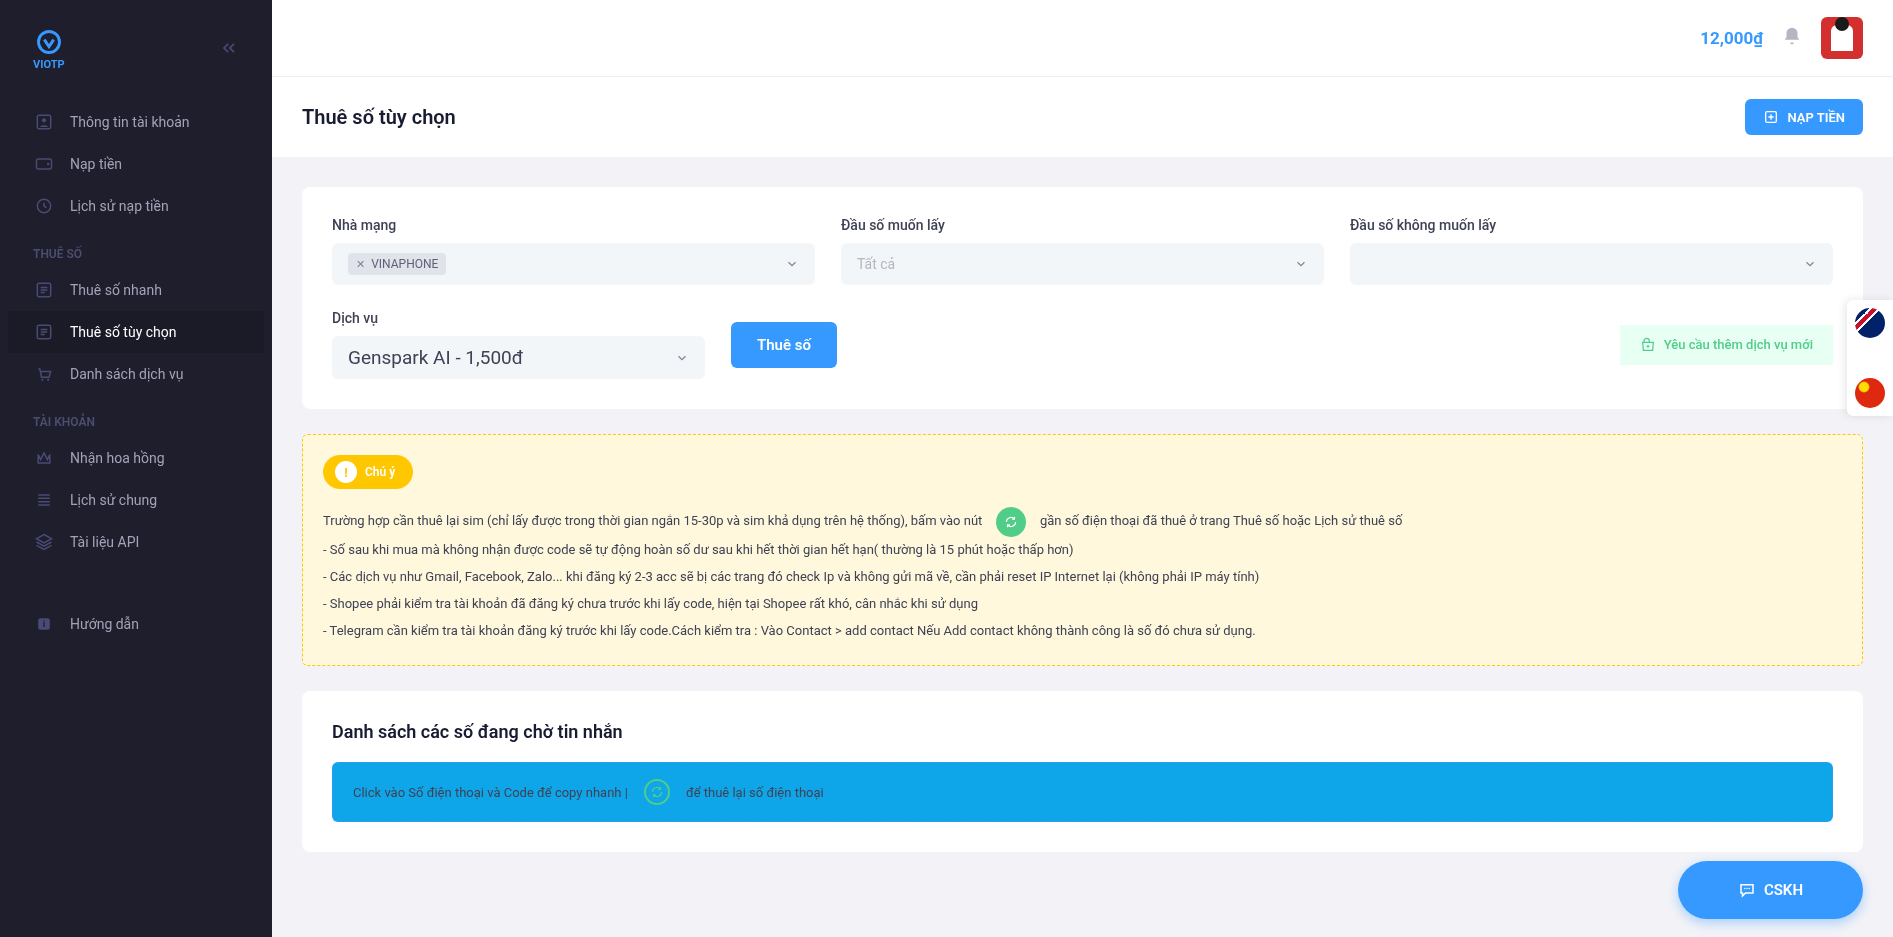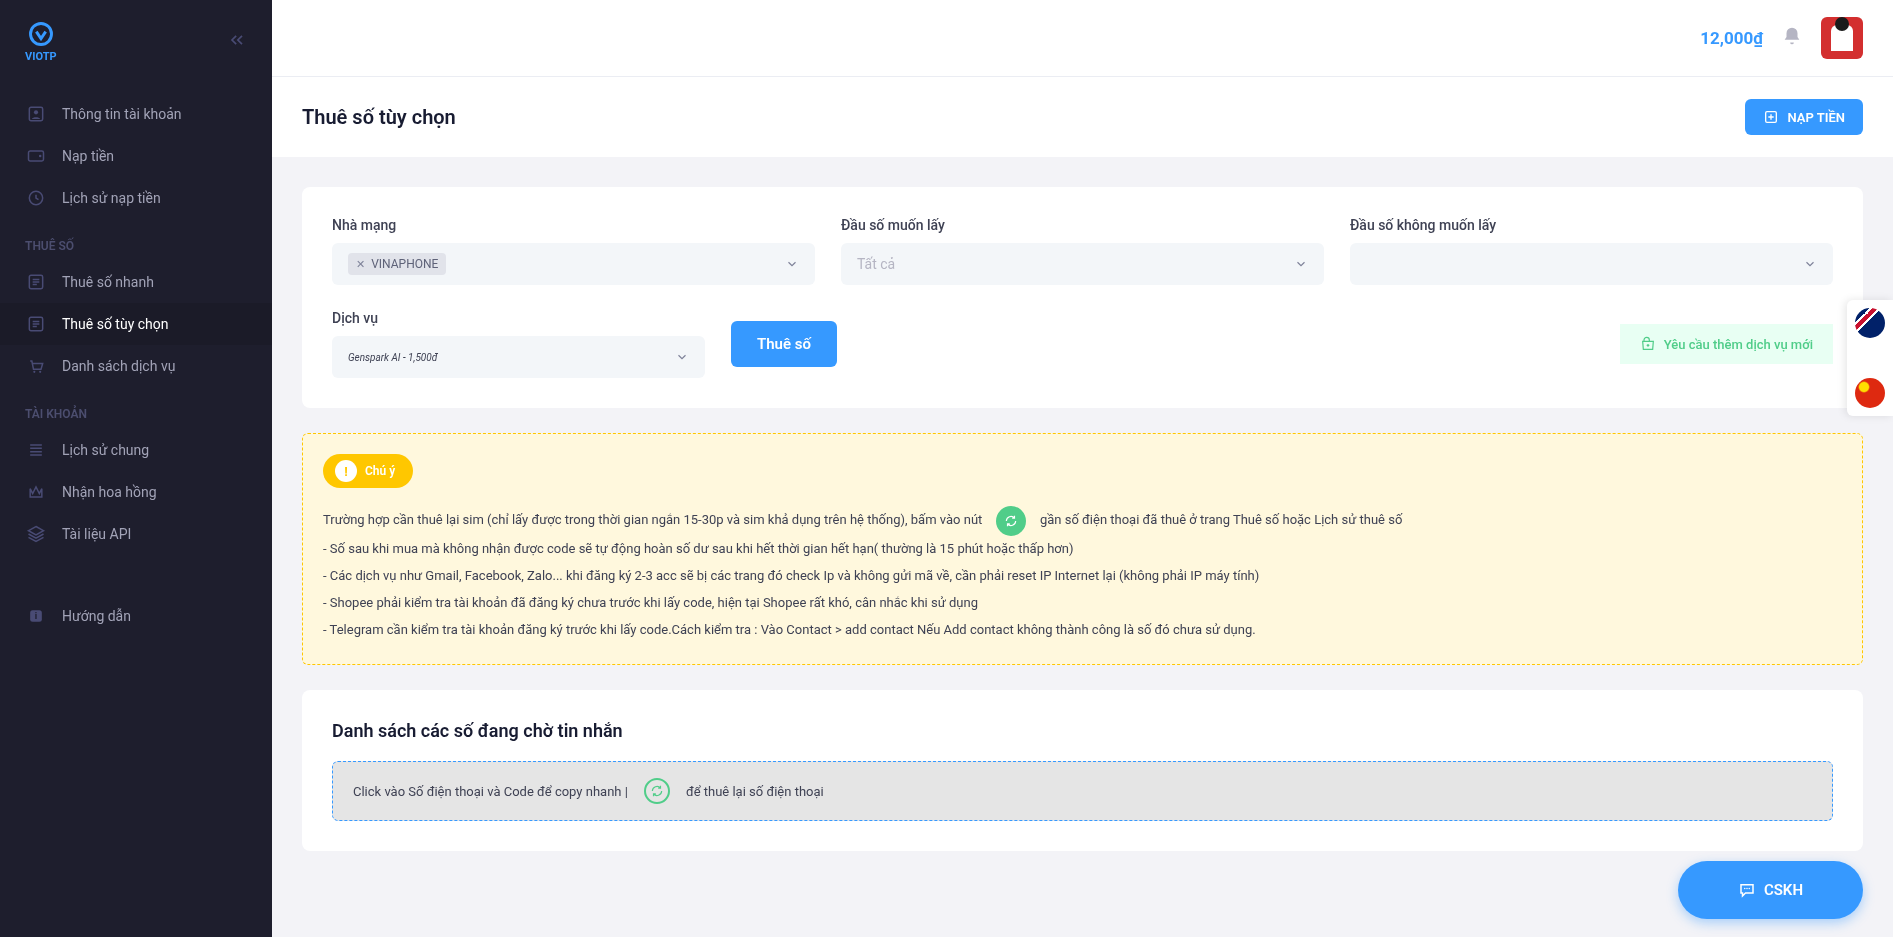--- a/index.html
+++ b/index.html
@@ -1,18 +1,18 @@
 <!DOCTYPE html>
 <html><head>
 <meta charset="utf-8">
 <style>
 * { margin: 0; padding: 0; box-sizing: border-box; font-family: -apple-system, BlinkMacSystemFont, 'Segoe UI', Roboto, sans-serif; }
 body { background: #f3f3f7; display: flex; height: 100vh; overflow: hidden; }
 
-.sidebar { width: 272px; background: #1e1e2d; color: #a2a3b7; display: flex; flex-direction: column; padding: 0; flex-shrink: 0; }
+.sidebar { width: 272px; background: #1e1e2d; color: #a2a3b7; display: flex; flex-direction: column; padding: 8px; flex-shrink: 0; }
 .sidebar-header { display: flex; align-items: center; justify-content: space-between; padding: 20px 25px; }
 .logo-wrap { display: flex; flex-direction: column; align-items: center; }
 .logo { width: 28px; height: 28px; }
 .logo-text { font-size: 11px; font-weight: 700; color: #3699ff; margin-top: 2px; }
 .collapse-btn { color: #494b74; cursor: pointer; }
 
 .sidebar-menu { padding: 10px 0; overflow-y: auto; }
 .menu-item { display: flex; align-items: center; padding: 10px 25px; color: #a2a3b7; cursor: pointer; font-size: 14px; }
 .menu-item.active { background: #1b1b28; color: #fff; }
 .menu-item .icon { width: 22px; height: 22px; margin-right: 15px; display: flex; align-items: center; justify-content: center; font-size: 18px; color: #494b74; }
@@ -32,39 +32,39 @@
 
 .content { padding: 30px; overflow-y: auto; flex: 1; }
 .card { background: #fff; border-radius: 8px; padding: 30px; margin-bottom: 25px; }
 
 .form-row { display: flex; gap: 26px; margin-bottom: 25px; }
 .form-row:last-child { margin-bottom: 0; }
 .form-group { flex: 1; }
 .form-label { font-size: 14px; font-weight: 500; color: #3f4254; margin-bottom: 10px; display: block; }
 .select-box { background: #f3f6f9; border: none; border-radius: 6px; padding: 10px 16px; display: flex; align-items: center; justify-content: space-between; min-height: 42px; cursor: pointer; }
 .select-box .placeholder { color: #b5b5c3; font-size: 14px; }
-.select-box .value { color: #3f4254; font-size: 10px; font-style: italic; }
+.select-box .value { color: #3f4254; font-size: 19px; }
 .tag { background: #e1e3ea; border-radius: 4px; padding: 4px 8px; font-size: 12px; display: inline-flex; align-items: center; gap: 6px; color: #5e6278; }
 .tag-x { color: #7e8299; cursor: pointer; font-size: 11px; }
 .chevron { color: #7e8299; }
 
 .service-row { display: flex; gap: 26px; align-items: center; }
 .service-select { flex: 0 0 373px; }
 .btn-success-light { background: #e8fff3; color: #50cd89; border: none; border-radius: 0; padding: 12px 20px; font-size: 13px; font-weight: 500; cursor: pointer; display: flex; align-items: center; gap: 8px; }
 
 .notice-box { background: #fff8dd; border: 1px dashed #ffc700; border-radius: 6px; padding: 20px 20px 20px 20px; margin-bottom: 25px; }
 .notice-badge { background: #ffc700; border-radius: 20px; padding: 6px 18px 6px 12px; display: inline-flex; align-items: center; gap: 8px; margin-bottom: 18px; }
 .notice-badge-icon { width: 22px; height: 22px; border-radius: 50%; background: #fff; display: flex; align-items: center; justify-content: center; color: #ffc700; font-weight: bold; font-size: 13px; }
 .notice-badge-text { color: #fff; font-size: 12px; font-weight: 600; }
 .notice-text { font-family: 'Courier New', monospace; font-size: 13px; color: #3f4254; line-height: 2; }
 .reload-dot { display: inline-flex; width: 30px; height: 30px; border-radius: 50%; background: #50cd89; align-items: center; justify-content: center; vertical-align: middle; margin: 0 6px; }
 
 .section-title { font-size: 18px; font-weight: 600; color: #181c32; margin-bottom: 20px; }
 
-.tip-box { border: 1px dashed #3699ff; border-radius: 6px; padding: 16px 20px; background: #e5e5e5; font-family: 'Courier New', monospace; font-size: 13px; color: #3f4254; display: flex; align-items: center; gap: 8px; }
+.tip-box { border: 1px dashed #3699ff; border-radius: 6px; padding: 16px 20px; background: #0ea5e9; font-family: 'Courier New', monospace; font-size: 13px; color: #3f4254; display: flex; align-items: center; gap: 8px; }
 .tip-reload { display: inline-flex; width: 26px; height: 26px; border-radius: 50%; border: 2px solid #50cd89; align-items: center; justify-content: center; color: #50cd89; margin: 0 8px; }
 
 .cskh-btn { position: fixed; bottom: 18px; right: 30px; background: #3699ff; color: #fff; border: none; border-radius: 30px; padding: 20px 60px; font-size: 15px; font-weight: 600; display: flex; align-items: center; gap: 8px; cursor: pointer; box-shadow: 0 4px 12px rgba(54,153,255,0.4); }
 
 .lang-float { position: fixed; right: 0; top: 300px; background: #fff; border-radius: 6px 0 0 6px; box-shadow: -2px 0 8px rgba(0,0,0,0.1); padding: 8px; display: flex; flex-direction: column; gap: 40px; }
 .lang-item { width: 30px; height: 30px; border-radius: 50%; cursor: pointer; }
 .flag-uk { background: linear-gradient(135deg, #012169 25%, #fff 25%, #fff 30%, #c8102e 30%, #c8102e 40%, #fff 40%, #fff 45%, #012169 45%); }
 .flag-cn { background: radial-gradient(circle at 30% 30%, #ffde00 15%, #de2910 20%); }
 </style>
 </head>
@@ -145,32 +145,32 @@
           </svg>
         </span>
       <span>Danh sách dịch vụ</span>
     </div>
 
     <div class="menu-section">TÀI KHOẢN</div>
 
     <div class="menu-item">
       <span class="icon">
           <svg width="20" height="20" viewBox="0 0 24 24">
+            <path d="M5 8l3 6 4-8 4 8 3-6v10H5z" fill="none" stroke="currentColor" stroke-width="1.8"></path>
+          </svg>
+        </span>
+      <span>Nhận hoa hồng</span>
+    </div>
+    <div class="menu-item">
+      <span class="icon">
+          <svg width="20" height="20" viewBox="0 0 24 24">
             <path d="M5 6h14M5 10h14M5 14h14M5 18h14" stroke="currentColor" stroke-width="1.8"></path>
           </svg>
         </span>
       <span>Lịch sử chung</span>
-    </div>
-    <div class="menu-item">
-      <span class="icon">
-          <svg width="20" height="20" viewBox="0 0 24 24">
-            <path d="M5 8l3 6 4-8 4 8 3-6v10H5z" fill="none" stroke="currentColor" stroke-width="1.8"></path>
-          </svg>
-        </span>
-      <span>Nhận hoa hồng</span>
     </div>
     <div class="menu-item">
       <span class="icon">
           <svg width="20" height="20" viewBox="0 0 24 24">
             <path d="M12 3l9 5-9 5-9-5z M3 12l9 5 9-5 M3 16l9 5 9-5" fill="none" stroke="currentColor" stroke-width="1.8"></path>
           </svg>
         </span>
       <span>Tài liệu API</span>
     </div>
 

